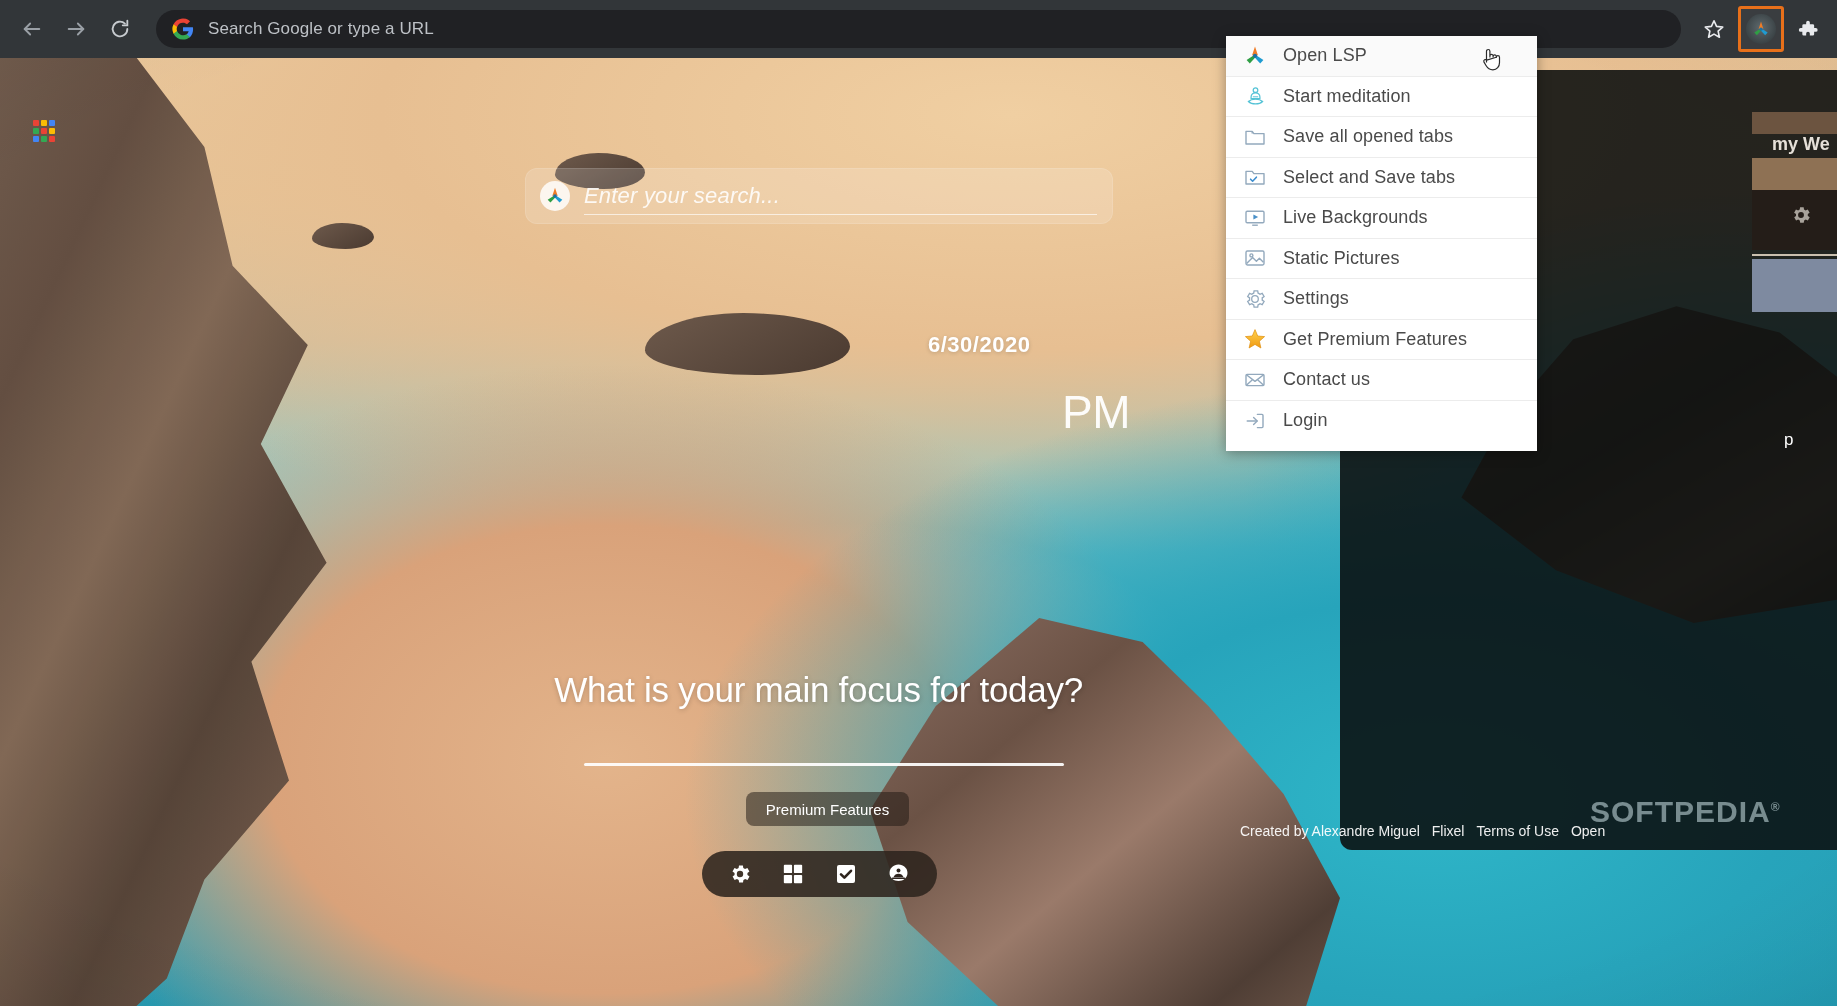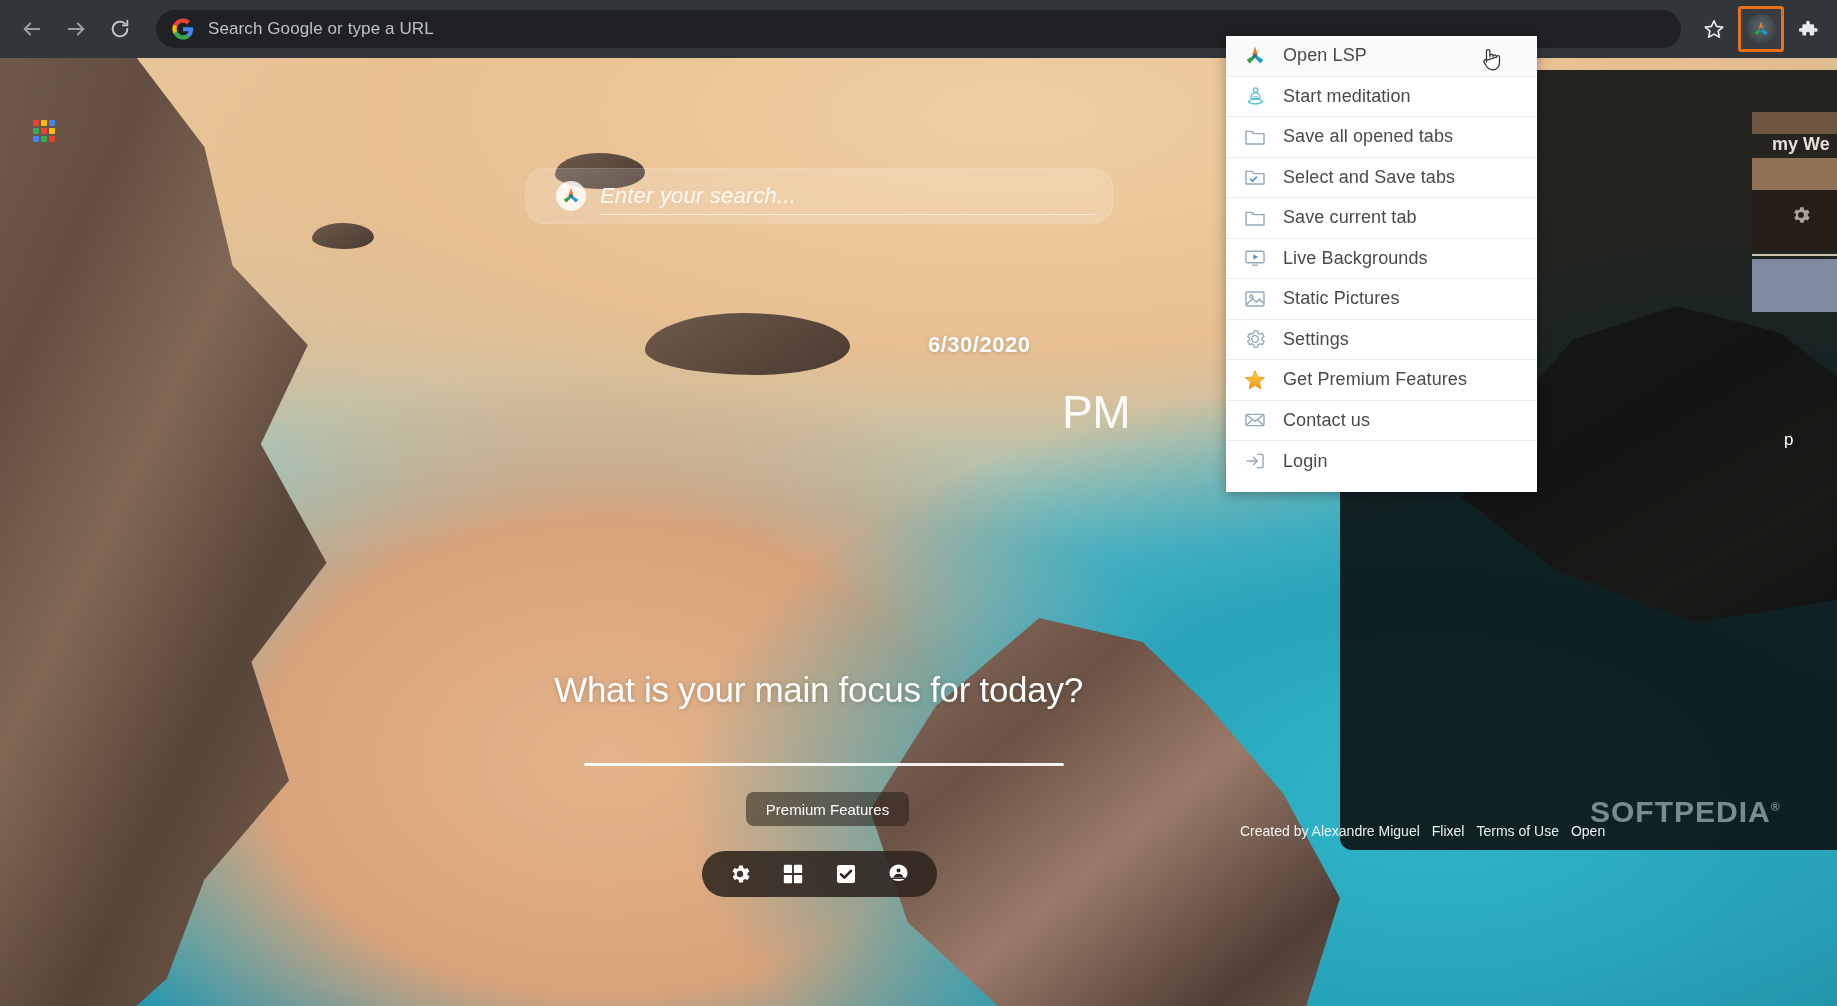--- a/index.html
+++ b/index.html
@@ -130,24 +130,23 @@
     display: grid; grid-template-columns: repeat(3, 1fr); grid-template-rows: repeat(3, 1fr);
     gap: 2px;
   }
   #app-grid-icon i { display: block; border-radius: 1px; }
 
   
   #search-bar {
     position: absolute; left: 525px; top: 110px;
     width: 588px; height: 56px;
     background: rgba(255,255,255,0.16);
-    border-radius: 20px;
+    border-radius: 12px;
     display: flex; align-items: center;
     box-shadow: inset 0 0 0 1px rgba(255,255,255,.12);
-    padding-left: 16px;
   }
   #search-logo {
     width: 30px; height: 30px; margin-left: 15px;
     background: rgba(255,255,255,.82);
     border-radius: 50%;
     display: flex; align-items: center; justify-content: center;
     flex: 0 0 auto;
   }
   #search-input-wrap {
     flex: 1 1 auto; margin: 0 16px 0 14px;
@@ -501,29 +500,20 @@
   <div class="menu-item">
     <span class="menu-icon">
       <svg width="24" height="24" viewBox="0 0 24 24" fill="none" stroke="#93a9bd" stroke-width="1.4" stroke-linejoin="round" aria-hidden="true">
         <path d="M3 19V6.4h6.2l1.7 2.2H21V19Z"></path>
         <path d="M7.6 14.2l2 2 3.8-4" stroke="#3f8fd0" stroke-width="1.6" stroke-linecap="round"></path>
       </svg>
     </span>
     <span class="menu-label">Select and Save tabs</span>
   </div>
 
-  <div class="menu-item">
-    <span class="menu-icon">
-      <svg width="24" height="24" viewBox="0 0 24 24" fill="none" stroke="#93a9bd" stroke-width="1.4" stroke-linejoin="round" aria-hidden="true">
-        <path d="M3 19V6.4h6.2l1.7 2.2H21V19Z"></path>
-        <path d="M9.2 6.4v2.2"></path>
-      </svg>
-    </span>
-    <span class="menu-label">Save current tab</span>
-  </div>
 
   <div class="menu-item">
     <span class="menu-icon">
       <svg width="24" height="24" viewBox="0 0 24 24" fill="none" stroke="#93a9bd" stroke-width="1.4" aria-hidden="true">
         <rect x="3" y="5.2" width="18" height="11.6" rx="1.2"></rect>
         <path d="M9.2 19.2h5.6"></path>
         <polygon points="10.4,8.6 15.2,11 10.4,13.4" fill="#4a90c8" stroke="none"></polygon>
       </svg>
     </span>
     <span class="menu-label">Live Backgrounds</span>

